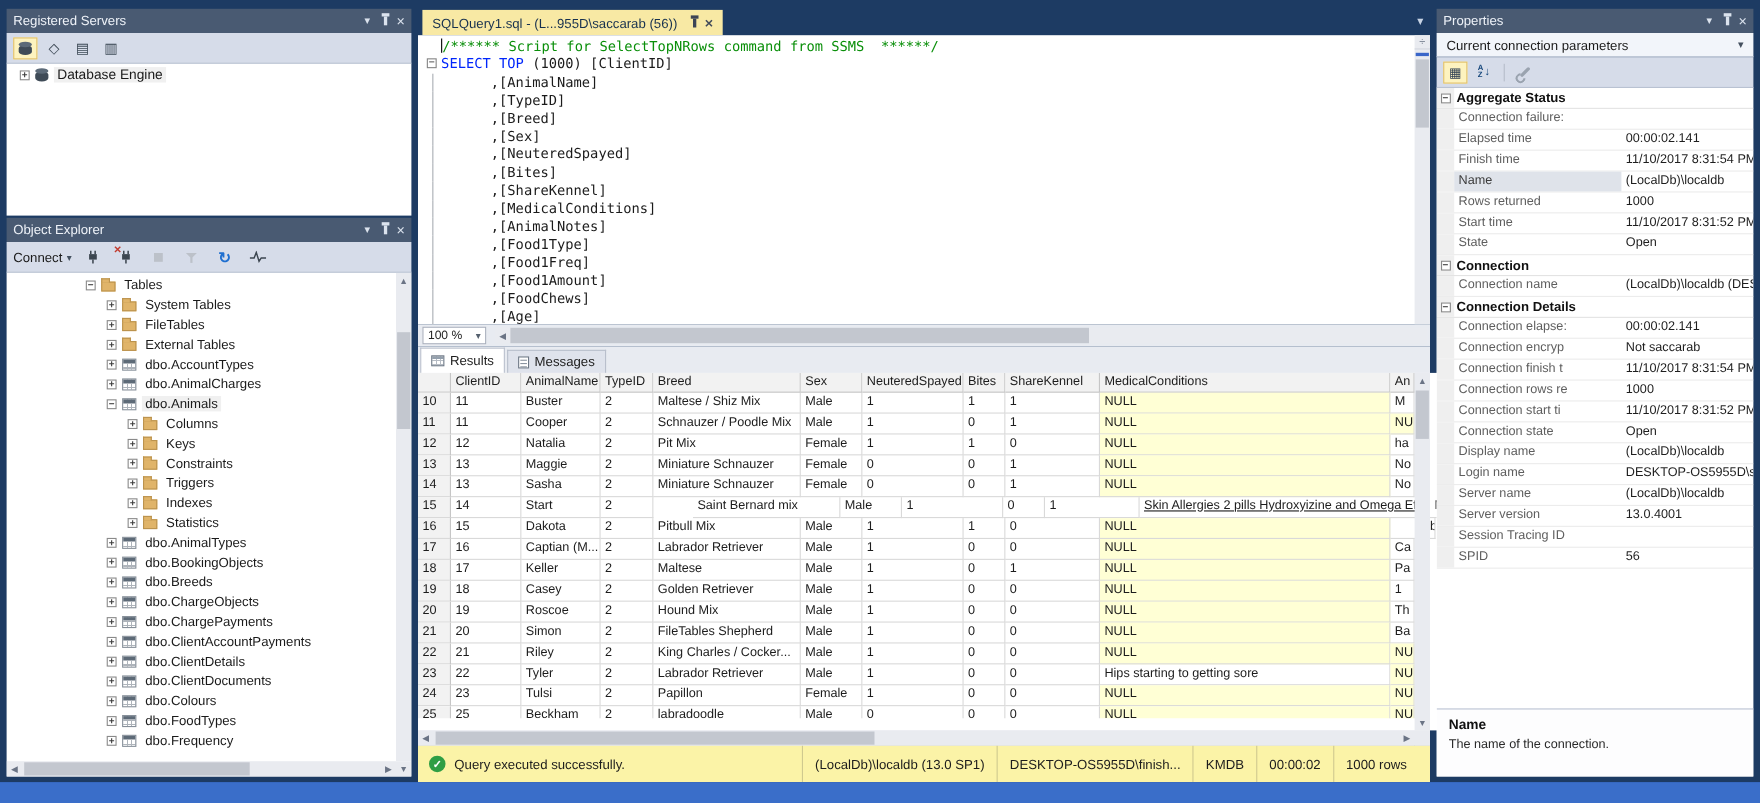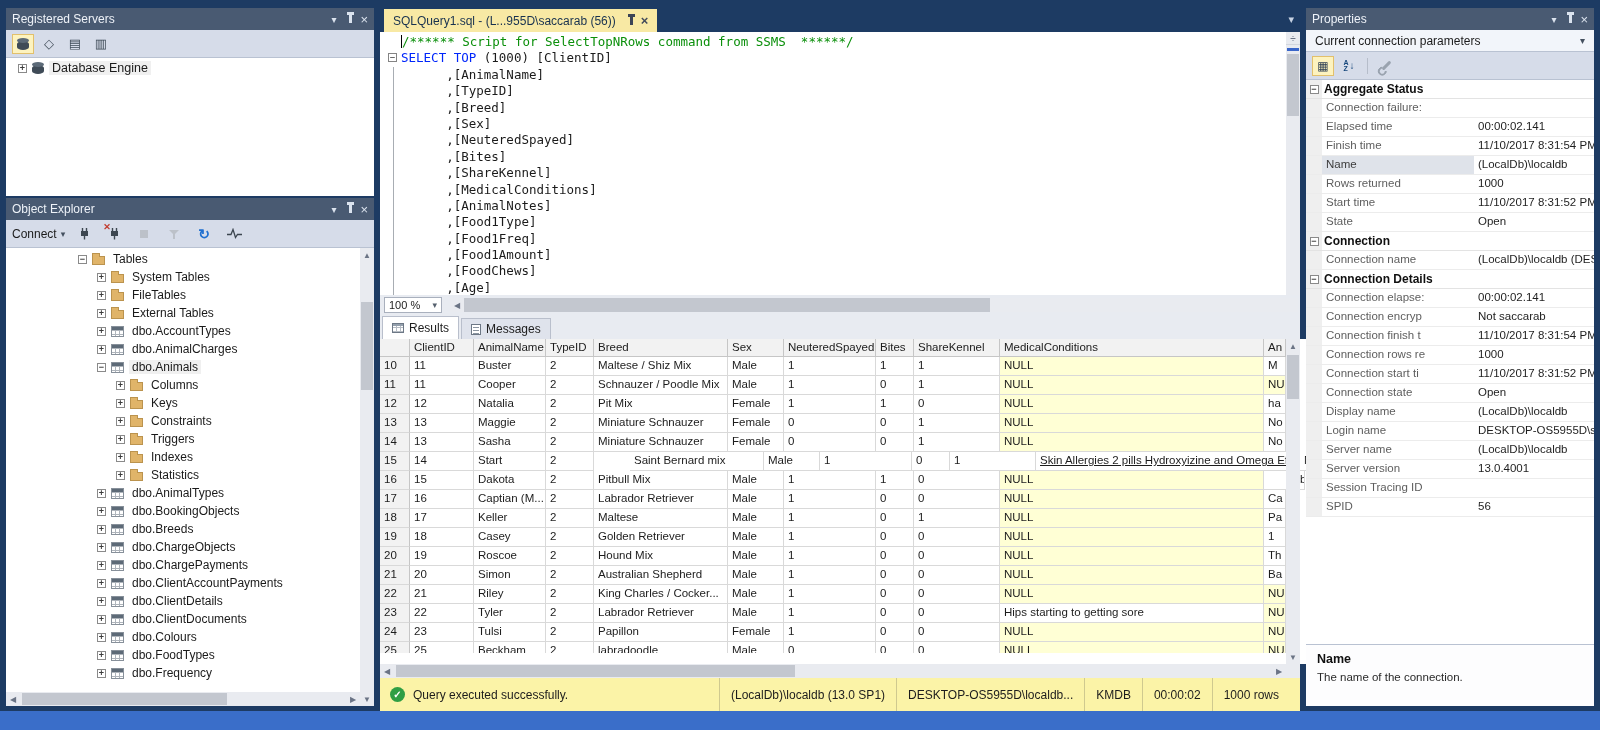--- a/index.html
+++ b/index.html
@@ -622,21 +622,21 @@
             <div class="g-cell" style="width: 38px;">0</div>
             <div class="g-cell" style="width: 86px;">0</div>
             <div class="g-cell nullcell" style="width: 264px;">NULL</div>
             <div class="g-cell" style="width: 22px;">Th</div>
           </div>
           <div class="g-row">
             <div class="g-cell rownum" style="width: 30px;">21</div>
             <div class="g-cell" style="width: 64px;">20</div>
             <div class="g-cell" style="width: 72px;">Simon</div>
             <div class="g-cell" style="width: 48px;">2</div>
-            <div class="g-cell" style="width: 134px;">Australian Shepherd</div>
+            <div class="g-cell" style="width: 134px;">FileTables Shepherd</div>
             <div class="g-cell" style="width: 56px;">Male</div>
             <div class="g-cell" style="width: 92px;">1</div>
             <div class="g-cell" style="width: 38px;">0</div>
             <div class="g-cell" style="width: 86px;">0</div>
             <div class="g-cell nullcell" style="width: 264px;">NULL</div>
             <div class="g-cell" style="width: 22px;">Ba</div>
           </div>
           <div class="g-row">
             <div class="g-cell rownum" style="width: 30px;">22</div>
             <div class="g-cell" style="width: 64px;">21</div>
@@ -705,21 +705,21 @@
         <span class="sarrow">▶</span>
       </div>
       <div class="res-corner"></div>
     </div>
 
     <div class="statusbar">
       <span class="ok-badge">✓</span>
       <span class="msg">Query executed successfully.</span>
       <span id="status-segments" style="margin-left:auto;display:flex;height:100%">
           <span class="seg">(LocalDb)\localdb (13.0 SP1)</span>
-          <span class="seg">DESKTOP-OS5955D\localdb...</span>
+          <span class="seg">DESKTOP-OS5955D\finish...</span>
           <span class="seg">KMDB</span>
           <span class="seg">00:00:02</span>
           <span class="seg">1000 rows</span>
         </span>
     </div>
   </section>
 
   <section class="panel props">
     <div class="ptitle">
       <span class="t">Properties</span>

